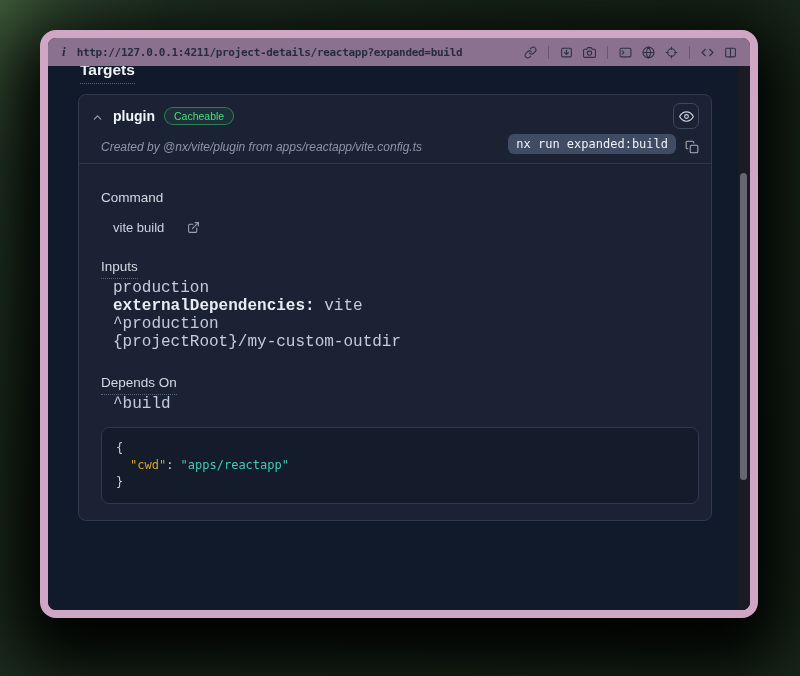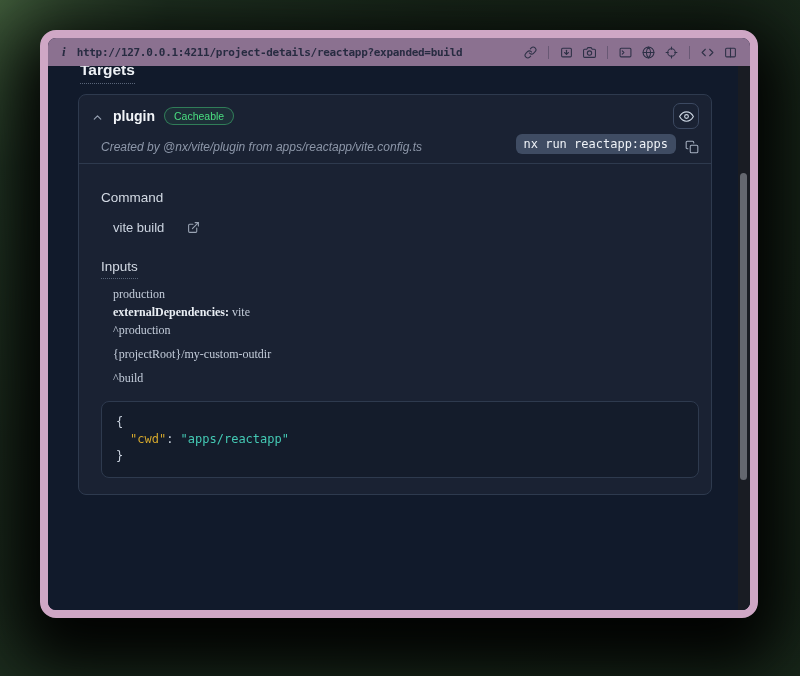--- a/index.html
+++ b/index.html
@@ -62,22 +62,22 @@
   .card-divider{border:none;border-top:1px solid #2e3a4e;margin:0;}
   .card-body{padding:2px 12px 16px 12px;}
   .section-label{margin:24px 0 0 10px;font-size:13.5px;color:#d3dae4;}
   .section-label.first{}
   .section-value{display:flex;align-items:center;gap:23px;margin:15px 0 0 22px;
     font-size:13px;color:#ccd4e0;}
   .ext-link{background:none;border:none;padding:0;color:#9aa4b4;display:flex;
     align-items:center;cursor:pointer;}
   .ext-link svg{width:13px;height:13px;stroke:currentColor;fill:none;stroke-width:2;
     stroke-linecap:round;stroke-linejoin:round;}
-  .mono-list{margin:6px 0 0 22px;font-family:Liberation Serif, serif;
-    font-size:12px;line-height:18px;color:#c3ccda;}
+  .mono-list{margin:0 0 0 22px;font-family:Liberation Mono, monospace;
+    font-size:16px;line-height:18px;color:#c3ccda;}
   .mono-key{font-weight:700;color:#e8edf3;}
   .code-block{margin:14px 0 0 10px;border:1px solid #2e3a4e;border-radius:8px;
     background:#141c2b;padding:12px 14px;font-family:"DejaVu Sans Mono",monospace;
     font-size:12px;line-height:17px;color:#ccd4e0;}
   .json-key{color:#d4a72c;}
   .json-str{color:#44c9b4;}
   .json-indent{padding-left:14px;}
 </style>
 </head>
 <body>
@@ -166,21 +166,21 @@
           <span class="badge">Cacheable</span>
           <button class="icon-btn">
             <svg viewBox="0 0 24 24">
                 <path d="M1 12s4-7.5 11-7.5S23 12 23 12s-4 7.5-11 7.5S1 12 1 12z"></path>
                 <circle cx="12" cy="12" r="3"></circle>
               </svg>
           </button>
         </div>
         <div class="card-row2">
           <span class="created-by">Created by @nx/vite/plugin from apps/reactapp/vite.config.ts</span>
-          <span class="run-chip">nx run reactapp:apps</span>
+          <span class="run-chip">nx run expanded:build</span>
           <button class="copy-btn">
             <svg viewBox="0 0 24 24">
                 <rect x="9" y="9" width="13" height="13" rx="2"></rect>
                 <path d="M5 15H4a2 2 0 0 1-2-2V4a2 2 0 0 1 2-2h9a2 2 0 0 1 2 2v1"></path>
               </svg>
           </button>
         </div>
         <hr class="card-divider">
 
         <div class="card-body">
@@ -200,20 +200,21 @@
           <div class="mono-list">
             <div>production</div>
             <div><span class="mono-key">externalDependencies</span><span class="mono-key">: </span><span>vite</span></div>
             <div>^production</div>
           </div>
 
           <div class="mono-list">
             <div>{projectRoot}/my-custom-outdir</div>
           </div>
 
+          <div class="section-label"><span class="dotted">Depends On</span></div>
           <div class="mono-list">
             <div>^build</div>
           </div>
 
           <div class="code-block">
             <div>{</div>
             <div class="json-indent"><span class="json-key">"cwd"</span><span>: </span><span class="json-str">"apps/reactapp"</span></div>
             <div>}</div>
           </div>
         </div>

